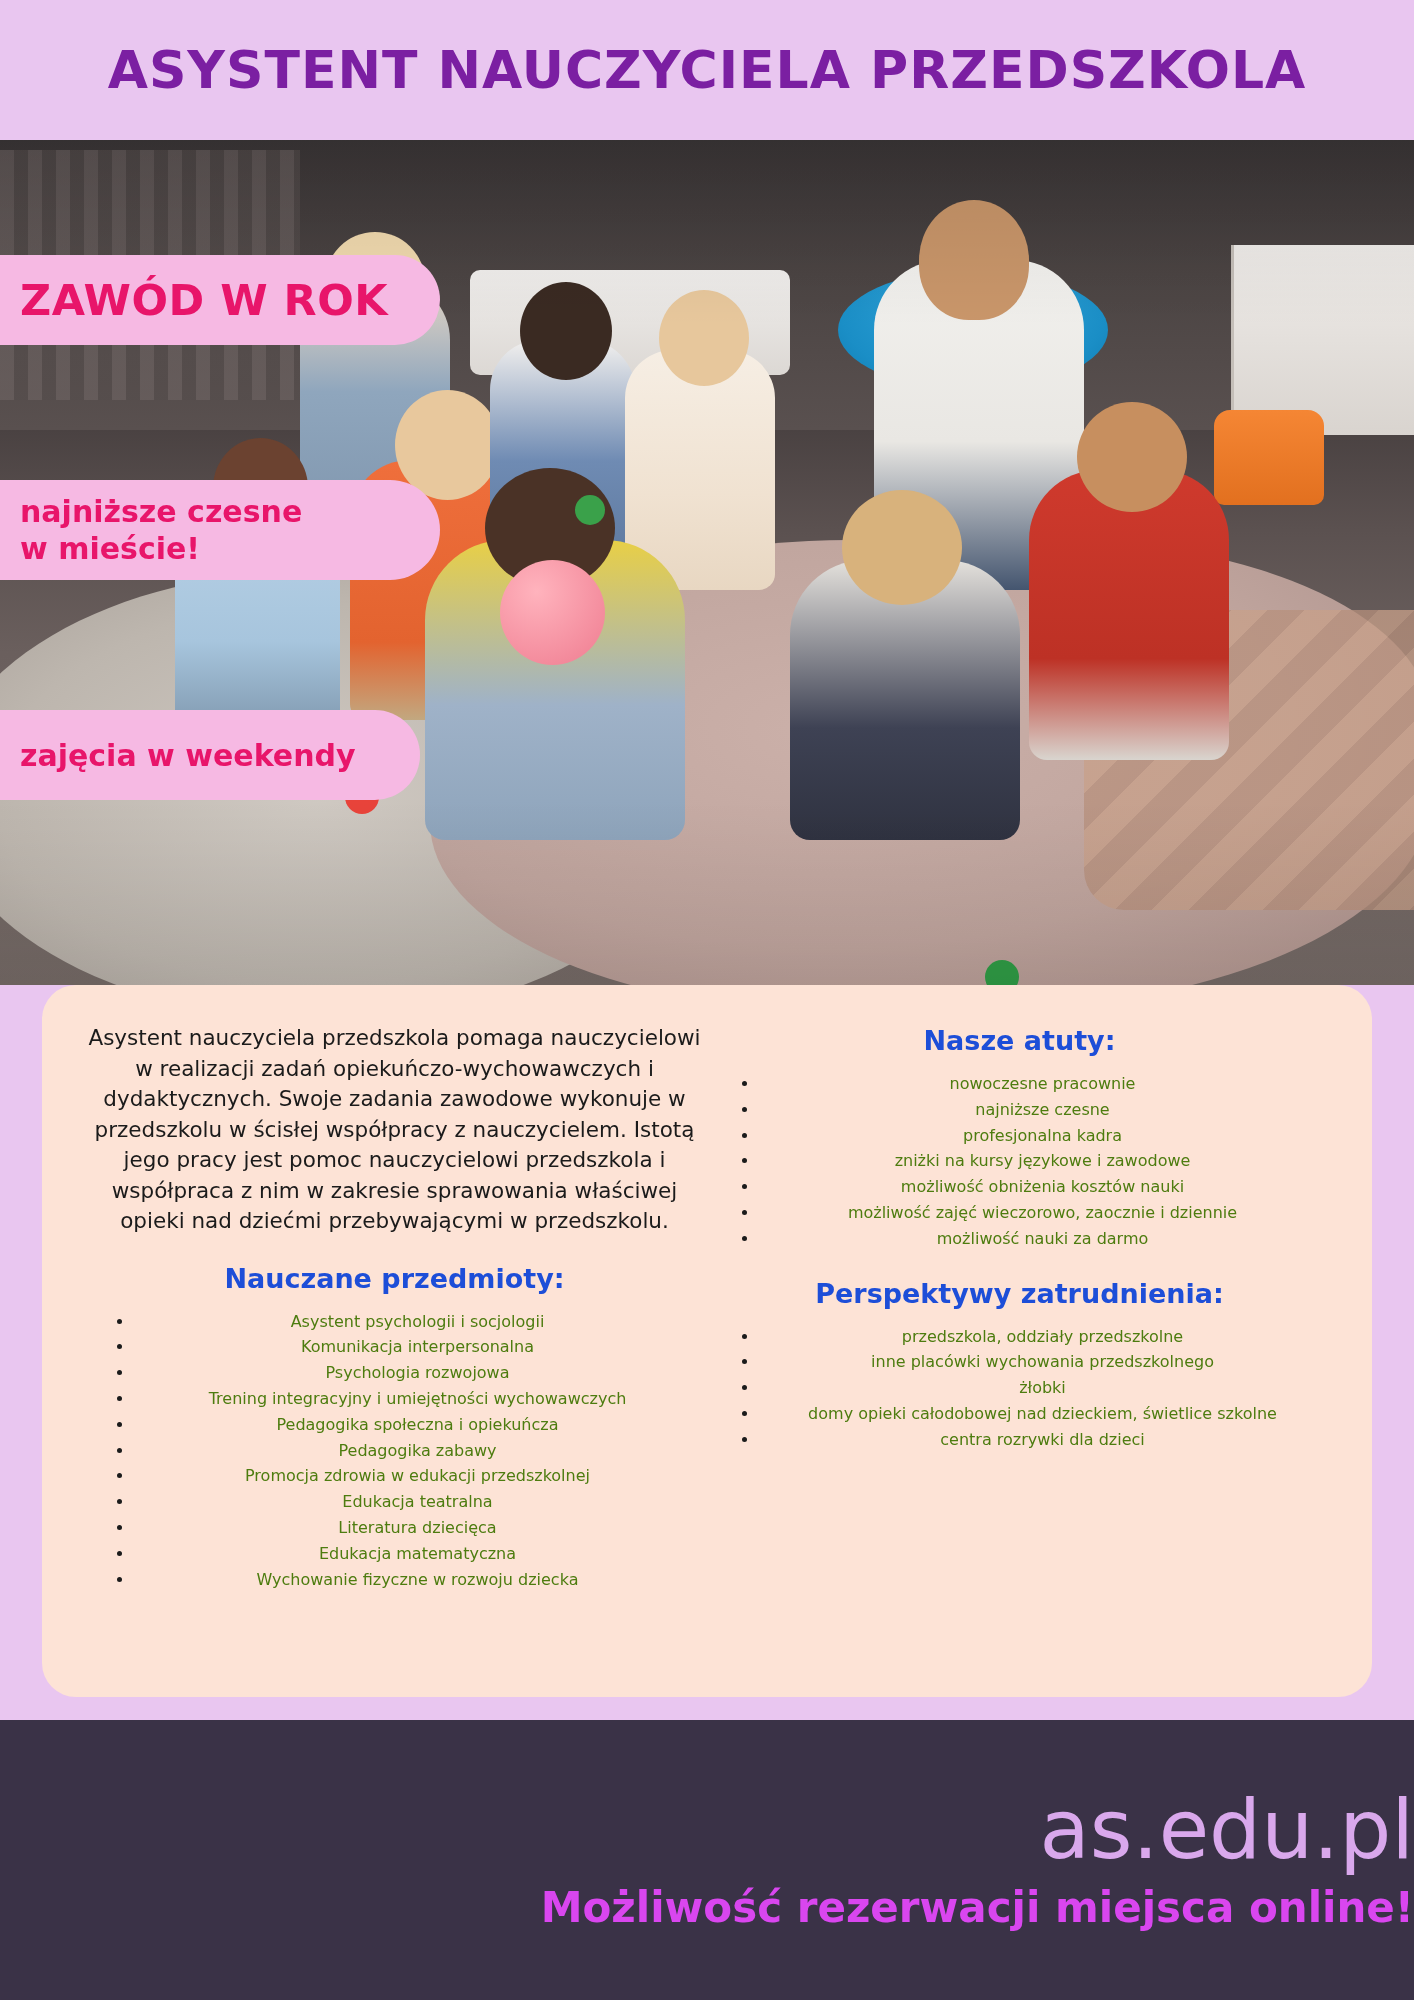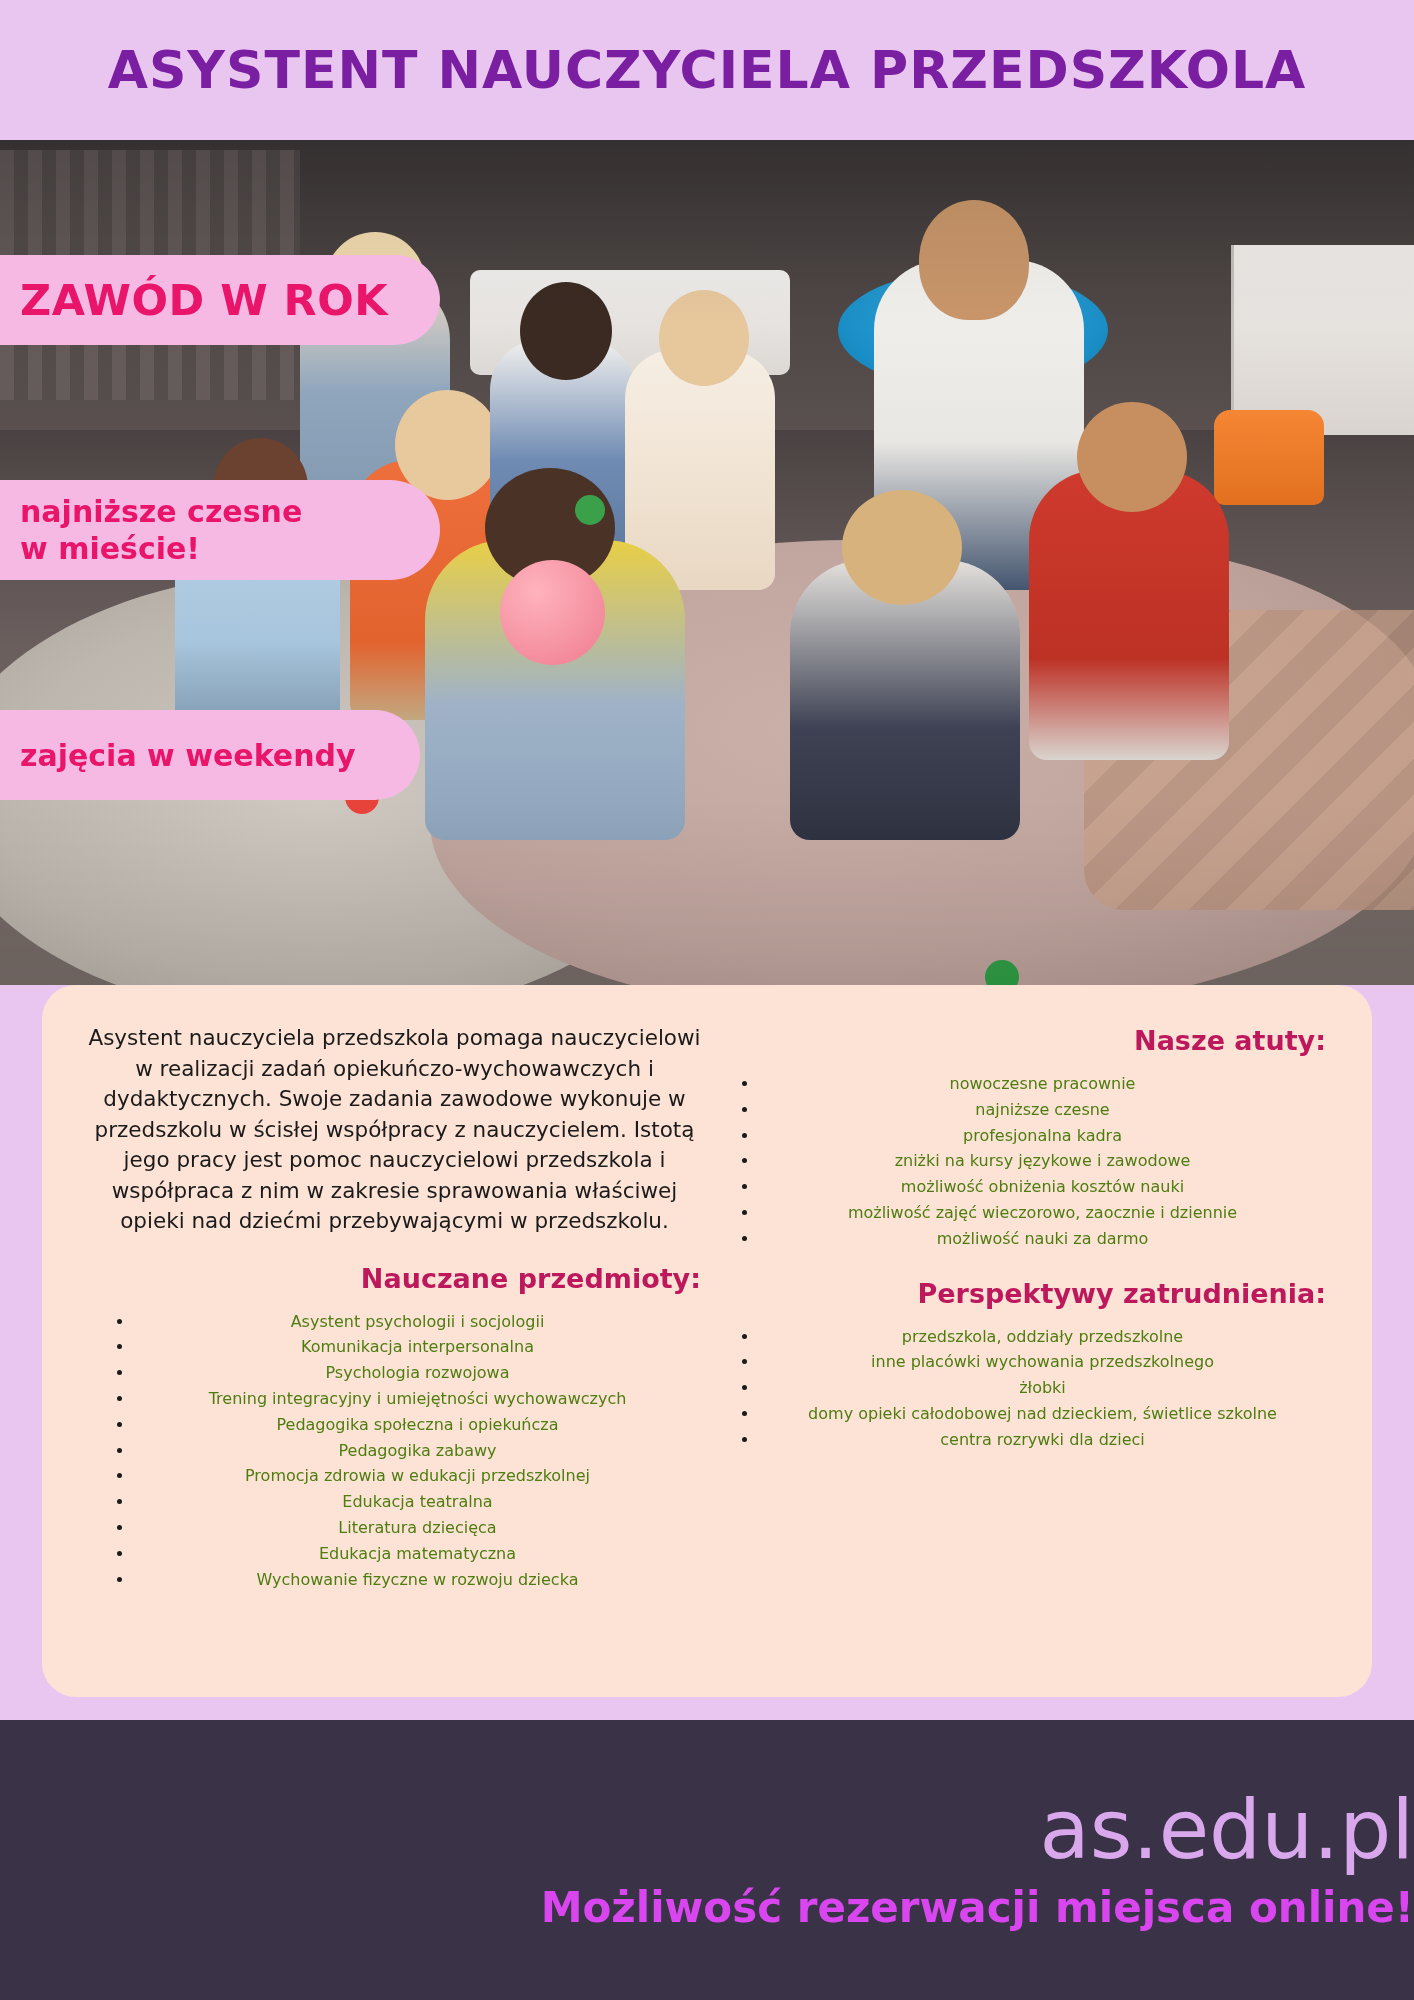--- a/index.html
+++ b/index.html
@@ -215,22 +215,22 @@
     margin: 0;
     font-size: 21.5px;
     line-height: 1.42;
     color: #1b1b1b;
     text-align: center;
   }
   .col h2 {
     margin: 26px 0 8px 0;
     font-size: 27px;
     font-weight: 800;
-    text-align: right;
-    color: #be185d;
+    text-align: center;
+    color: #1d4ed8;
   }
   .col h2.first { margin-top: 2px; }
   ul.plain {
     margin: 16px 0 0 0;
     padding: 0 0 0 46px;
     list-style: disc;
   }
   ul.plain li {
     font-size: 16px;
     line-height: 1.55;

